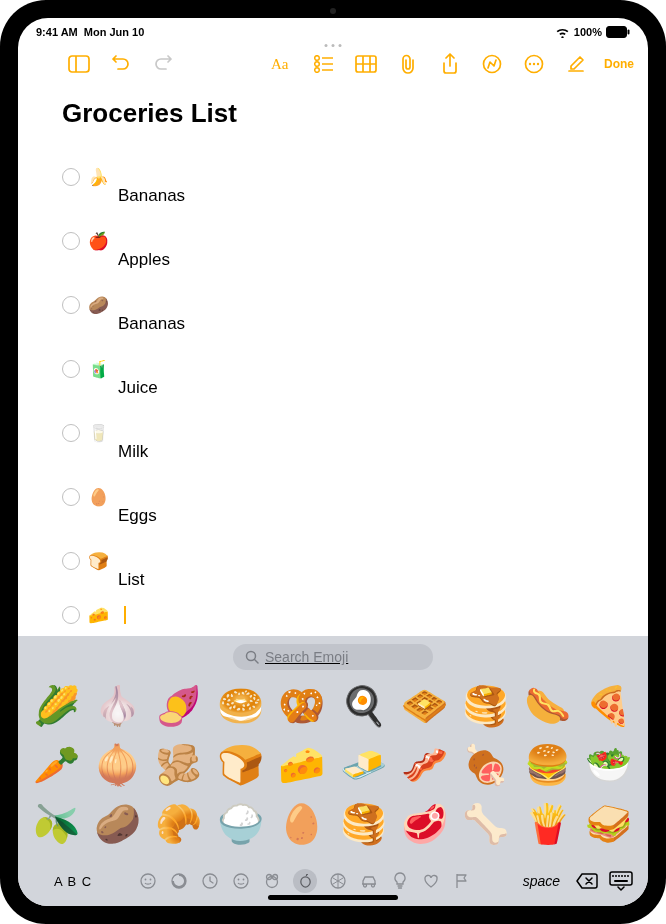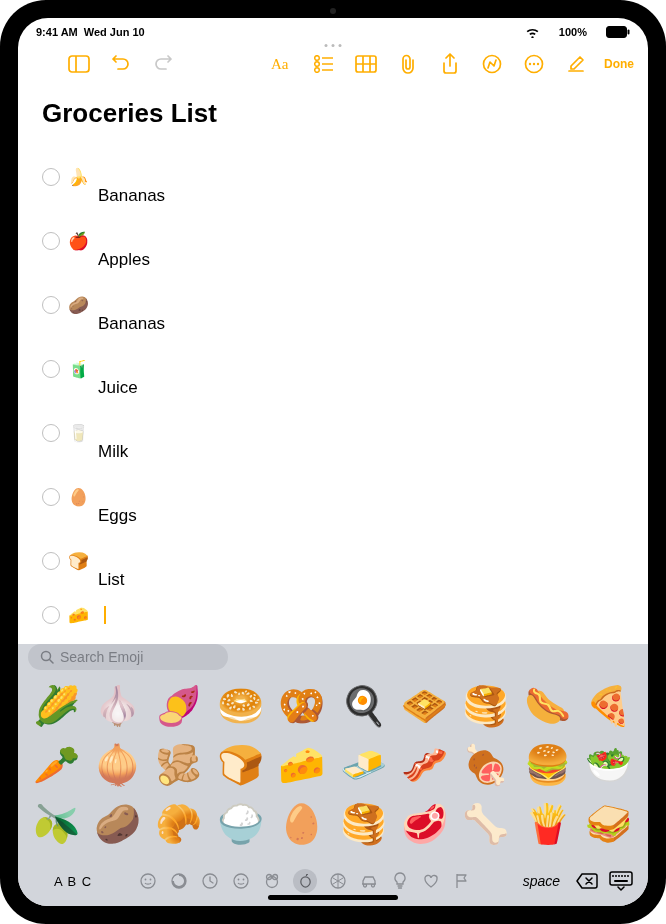--- a/index.html
+++ b/index.html
@@ -68,21 +68,21 @@
       display: flex;
       justify-content: space-between;
       align-items: center;
       padding: 4px 18px 0 18px;
       font-size: 11px;
       font-weight: 600;
       color: #000;
       text-align: right;
     }
     .status-left { display: flex; gap: 6px; }
-    .status-right { display: flex; align-items: center; gap: 19px; }
+    .status-right { display: flex; align-items: center; gap: 4px; }
     .wifi-icon, .battery-icon { display: inline-flex; align-items: center; }
     
     .toolbar {
       height: 44px;
       display: flex;
       justify-content: space-between;
       align-items: center;
       padding: 0 14px;
     }
     .toolbar-left, .toolbar-right { display: flex; align-items: center; gap: 14px; margin-left: 33px; }
@@ -98,21 +98,21 @@
     .tb-btn.dim { color: #c8c8c8; }
     .done {
       color: #ffae00;
       font-size: 12px;
       font-weight: 600;
       cursor: pointer;
     }
     
     .note-content {
       flex: 1;
-      padding: 12px 24px;
+      padding: 12px 44px;
       font-size: 16px;
       color: #000;
       overflow: hidden;
     }
     .note-title {
       font-size: 26px;
       font-weight: 700;
       margin-bottom: 16px;
     }
     .checklist {}
@@ -142,22 +142,23 @@
     }
     
     .keyboard {
       background: #d2d5db;
       display: flex;
       flex-direction: column;
       padding-bottom: 12px;
     }
     .kb-search-row {
       display: flex;
-      justify-content: flex-start;
-      padding: 0 10px 4px 10px;
+      justify-content: center;
+      padding: 8px 10px 4px 10px;
+      text-decoration: underline;
     }
     .kb-search {
       display: flex;
       align-items: center;
       gap: 6px;
       background: #c1c4cb;
       border-radius: 18px;
       padding: 5px 12px;
       width: 200px;
       color: #7a7d84;
@@ -252,21 +253,21 @@
   <div class="screen">
     <div class="camera-dots">
         <span></span>
         <span></span>
         <span></span>
       </div>
 
     <div class="status-bar">
       <div class="status-left">
         <span>9:41 AM</span>
-        <span>Wed Jun 10</span>
+        <span>Mon Jun 10</span>
       </div>
       <div class="status-right">
         <span class="wifi-icon">
           <svg width="15" height="11" viewBox="0 0 15 11">
               <path d="M7.5 9.2a1.2 1.2 0 100 2.4 1.2 1.2 0 000-2.4zm-3.2-2.4a5 5 0 016.4 0l-1.1 1.2a3.3 3.3 0 00-4.2 0L4.3 6.8zM1.6 4.1a9 9 0 0111.8 0l-1.1 1.2a7.3 7.3 0 00-9.6 0L1.6 4.1z" fill="#000"></path>
             </svg>
         </span>
         <span>100%</span>
         <span class="battery-icon">
           <svg width="24" height="12" viewBox="0 0 24 12">

